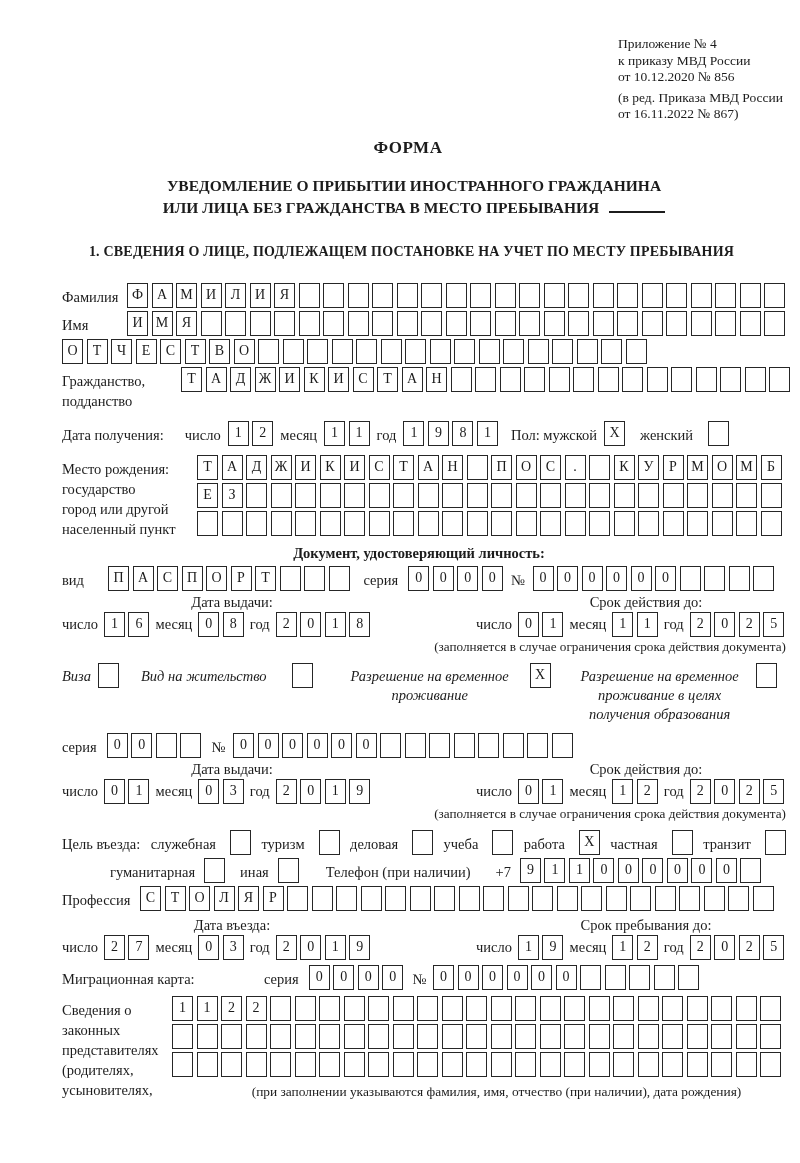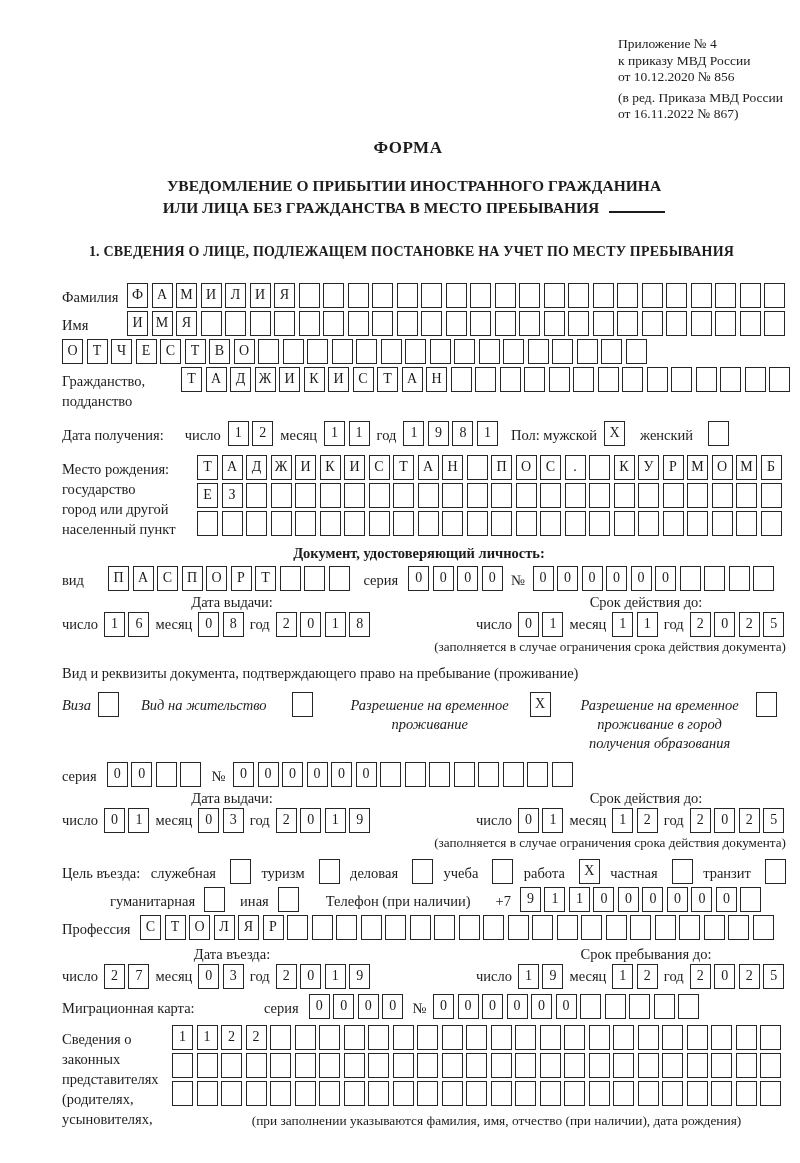--- a/index.html
+++ b/index.html
@@ -413,21 +413,20 @@
               <span class="cell">2</span>
               <span class="cell">0</span>
               <span class="cell">2</span>
               <span class="cell">5</span>
             </span>
         </div>
       </div>
     </div>
     <div class="note-r">(заполняется в случае ограничения срока действия документа)</div>
 
-    <div class="intro">Вид и реквизиты документа, подтверждающего право на пребывание (проживание)</div>
 
     <div class="visa-row">
       <span class="opt">
         <span class="txt">Виза</span>
         <span class="cells">
             <span class="cell"></span>
           </span>
       </span>
       <span class="opt" style="margin-left:22px">
         <span class="txt">Вид на жительство</span>
@@ -440,21 +439,21 @@
           <div>Разрешение на временное</div>
           <div>проживание</div>
         </span>
         <span class="cells">
             <span class="cell">X</span>
           </span>
       </span>
       <span class="opt" style="margin-left:20px">
         <span class="txt center-lbl" style="width:178px">
           <div>Разрешение на временное</div>
-          <div>проживание в город</div>
+          <div>проживание в целях</div>
           <div>получения образования</div>
         </span>
         <span class="cells">
             <span class="cell"></span>
           </span>
       </span>
     </div>
 
     <div class="row">
       <span class="lbl" style="margin-right:10px">серия</span>

